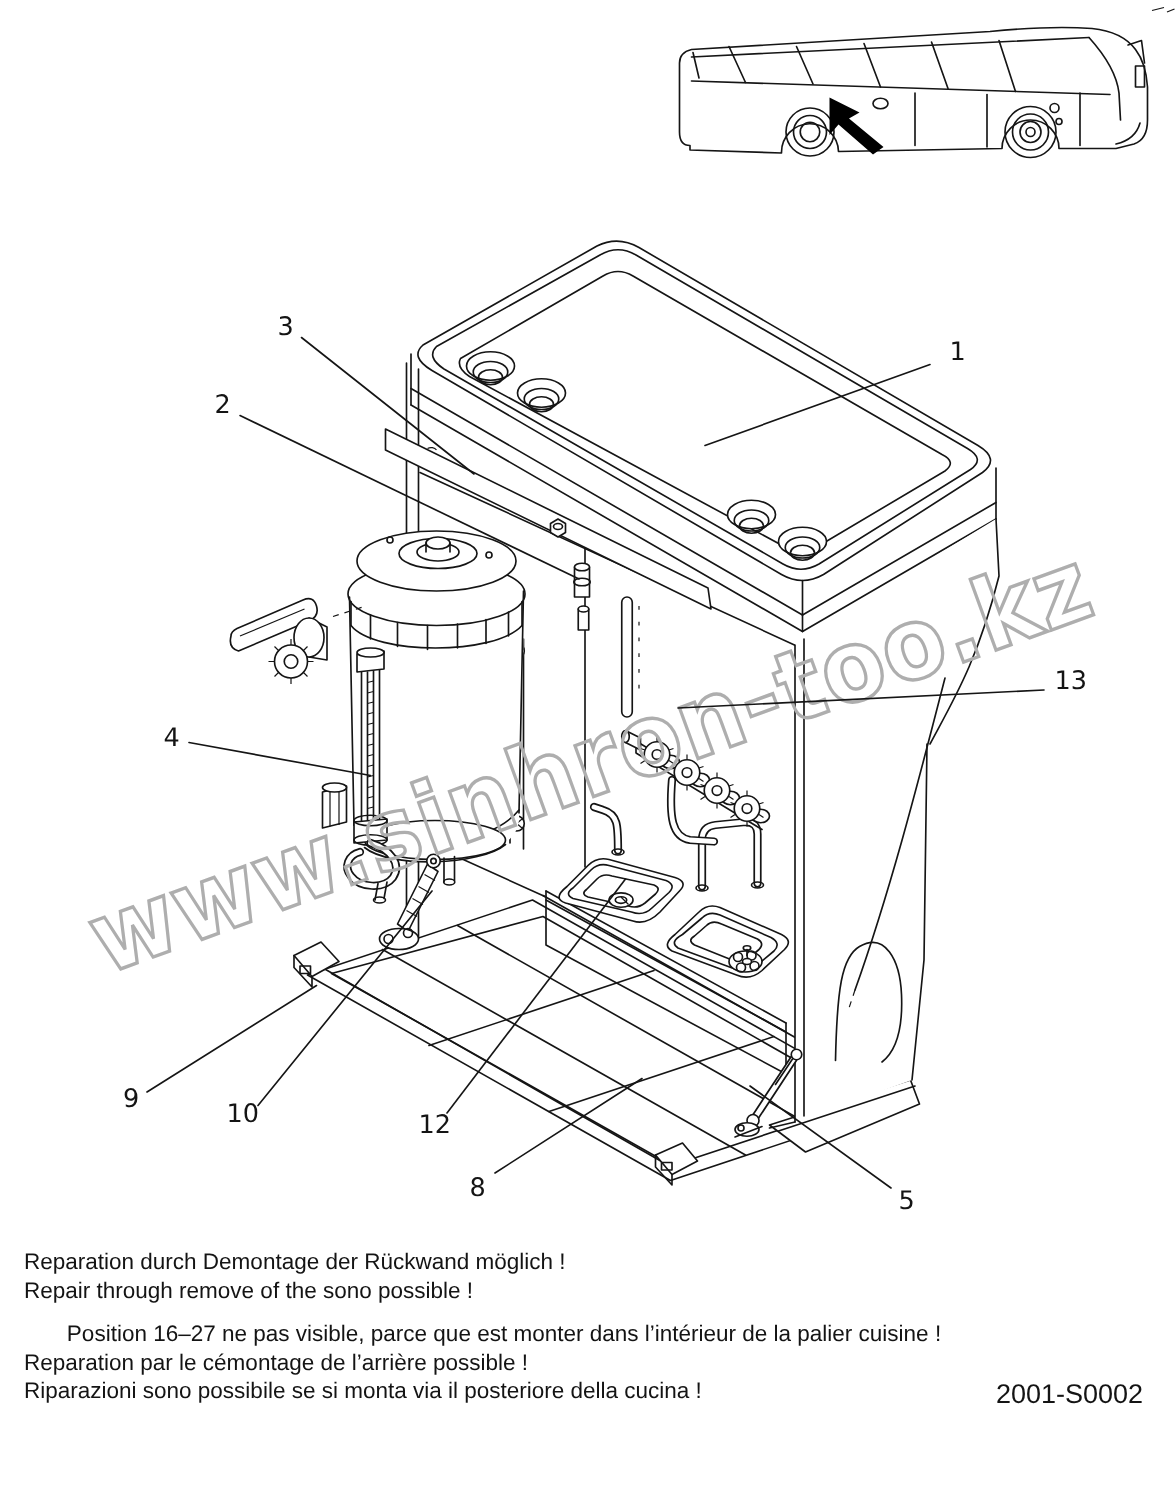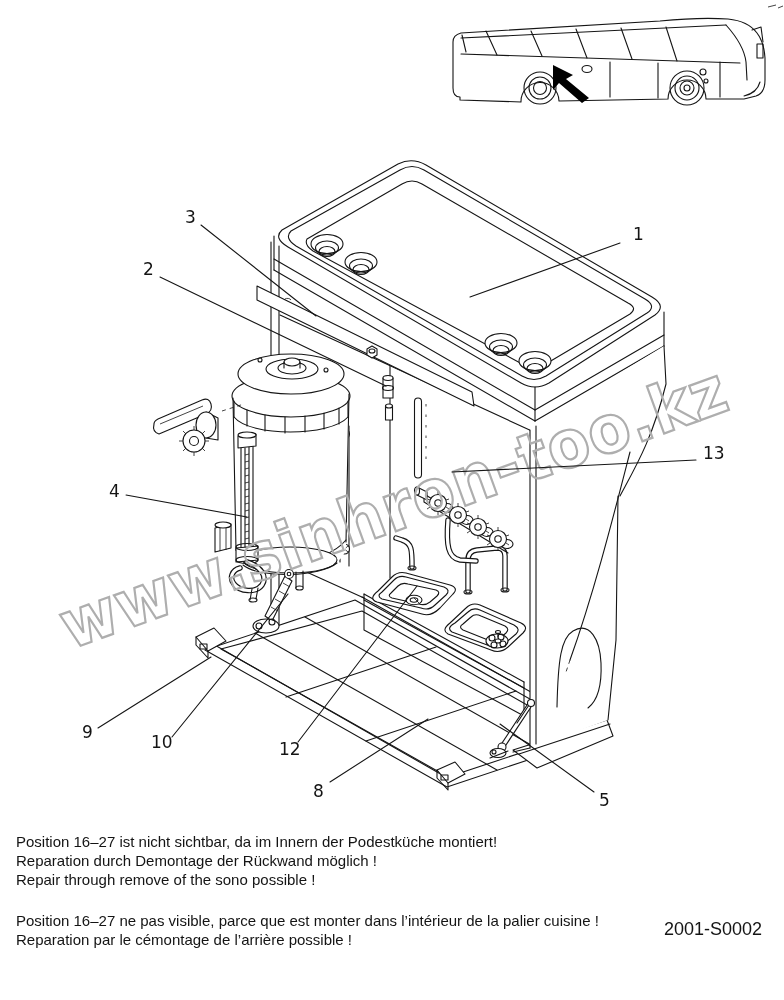--- a/index.html
+++ b/index.html
@@ -12,21 +12,21 @@
   svg .fwn{stroke:none;fill:#ffffff;}
   svg .pipe{stroke:#151515;fill:none;stroke-width:5.5;stroke-linecap:round;}
   svg .pipew{stroke:#ffffff;fill:none;stroke-width:3.2;stroke-linecap:round;}
   svg .blk{fill:#000;stroke:none;}
   svg .callout-text{fill:#141414;stroke:none;font-family:"DejaVu Sans",sans-serif;font-size:17px;}
   svg .wm{fill:none;stroke:#aeaeae;stroke-width:2.3;font-family:"DejaVu Sans",sans-serif;
           font-weight:bold;letter-spacing:1px;font-size:66px;}
   .notes{position:absolute;left:16px;top:832px;width:640px;font-size:15px;line-height:19px;}
   .note-line{white-space:nowrap;height:19px;}
   .gap{margin-top:4px;}
-  .gap2{margin-top:22px;}
+  .gap2{margin-top:10px;text-align:center;}
   .docnum{position:absolute;left:664px;top:919px;font-size:18px;}
 </style>
 </head>
 <body>
 
 <div class="page">
 
 <svg width="784" height="1000" viewBox="0 0 784 1000">
 
   <g>
@@ -307,21 +307,21 @@
     <path class="ln" d="M298,742 L417,586"></path>
     <text class="callout-text" x="279" y="755">12</text>
     <path class="ln" d="M330,782 L428,719"></path>
     <text class="callout-text" x="313" y="797">8</text>
     <path class="ln" d="M594,792 L500,724"></path>
     <text class="callout-text" x="599" y="806">5</text>
   </g>
 </svg>
 
   <div class="notes">
-    <div class="note-line">Position 16–27 ist nicht sichtbar, da im Innern der Podestküche montiert!</div>
     <div class="note-line">Reparation durch Demontage der Rückwand möglich !</div>
     <div class="note-line">Repair through remove of the sono possible !</div>
     <div class="note-line gap2">Position 16–27 ne pas visible, parce que est monter dans l’intérieur de la palier cuisine !</div>
     <div class="note-line">Reparation par le cémontage de l’arrière possible !</div>
+    <div class="note-line">Riparazioni sono possibile se si monta via il posteriore della cucina !</div>
   </div>
 
   <div class="docnum">2001-S0002</div>
 </div>
 
 </body></html>

